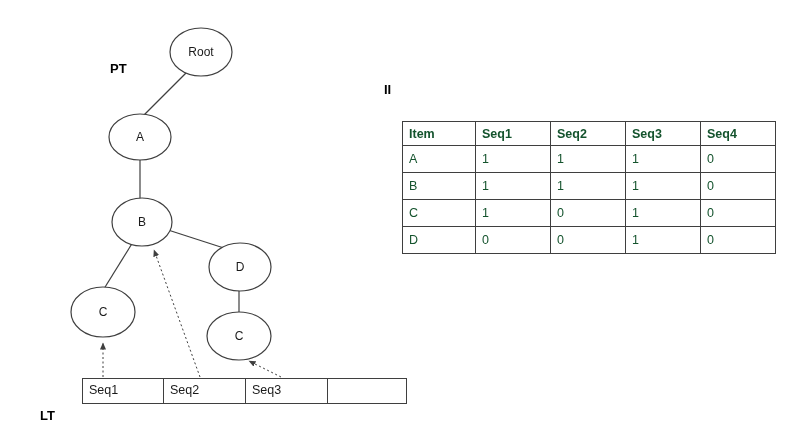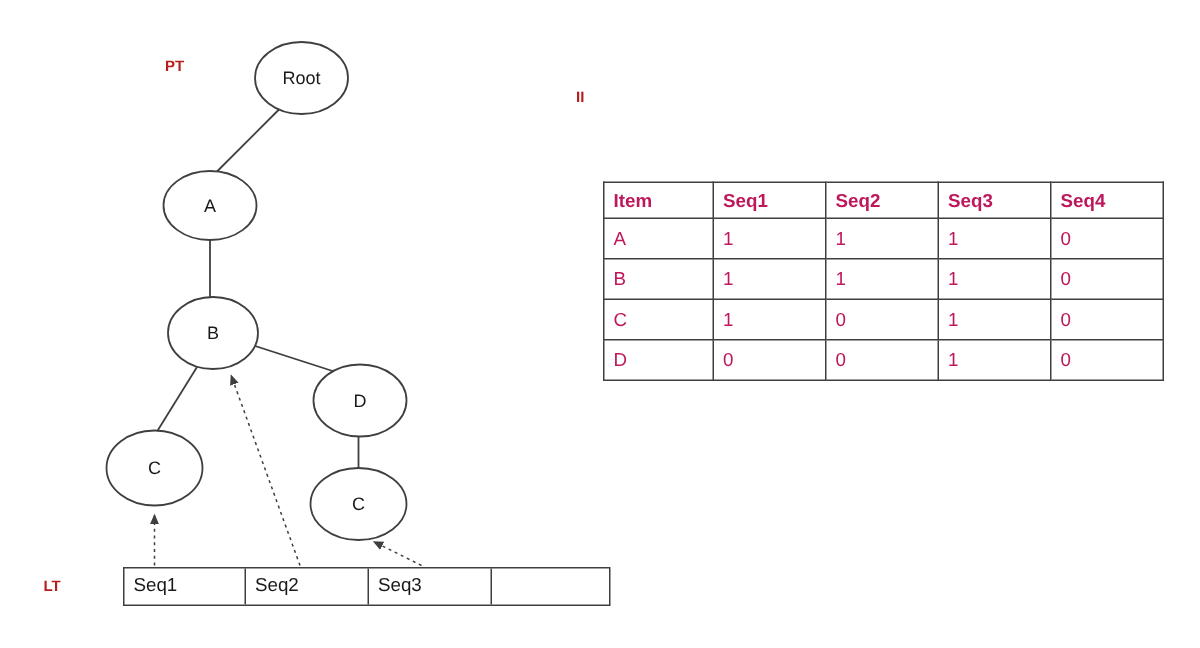--- a/index.html
+++ b/index.html
@@ -15,28 +15,29 @@
     background: #ffffff;
     overflow: hidden;
   }
   #tree-svg {
     position: absolute;
     left: 0;
     top: 0;
   }
   .section-label {
     position: absolute;
-    font-size: 10px;
+    font-size: 13px;
     font-weight: bold;
-    color: #b91c1c;
+    color: #000000;
     line-height: 14px;
+    margin-top: 24px;
   }
   #pt-label { left: 110px; top: 38px; }
   #ii-label { left: 384px; top: 59px; }
-  #lt-label { left: 29px;  top: 385px; }
+  #lt-label { left: 40px;  top: 385px; }
 
   
   #lt-table {
     position: absolute;
     left: 82px;
     top: 378px;
     width: 325px;
     height: 26px;
     box-sizing: border-box;
     border: 1px solid #3f3f3f;
@@ -64,21 +65,21 @@
     position: absolute;
     left: 402px;
     top: 121px;
     border-collapse: collapse;
     background: #ffffff;
   }
   #ii-table th, #ii-table td {
     border: 1px solid #3f3f3f;
     padding: 0 0 0 6px;
     font-size: 12.5px;
-    color: #be185d;
+    color: #14532d;
     text-align: left;
     vertical-align: middle;
   }
   #ii-table th { height: 23px; font-weight: bold; }
   #ii-table td { height: 26px; font-weight: normal; }
   .col-item { width: 66px; }
   .col-seq  { width: 68px; }
 
   .node-text {
     font-family: "Liberation Sans", sans-serif;

